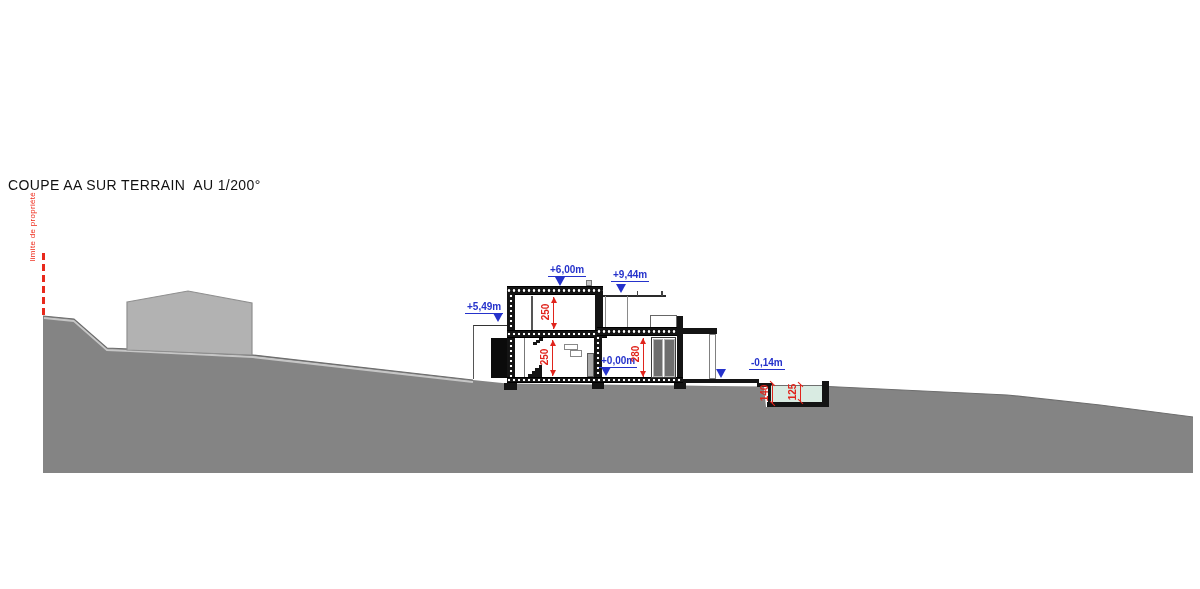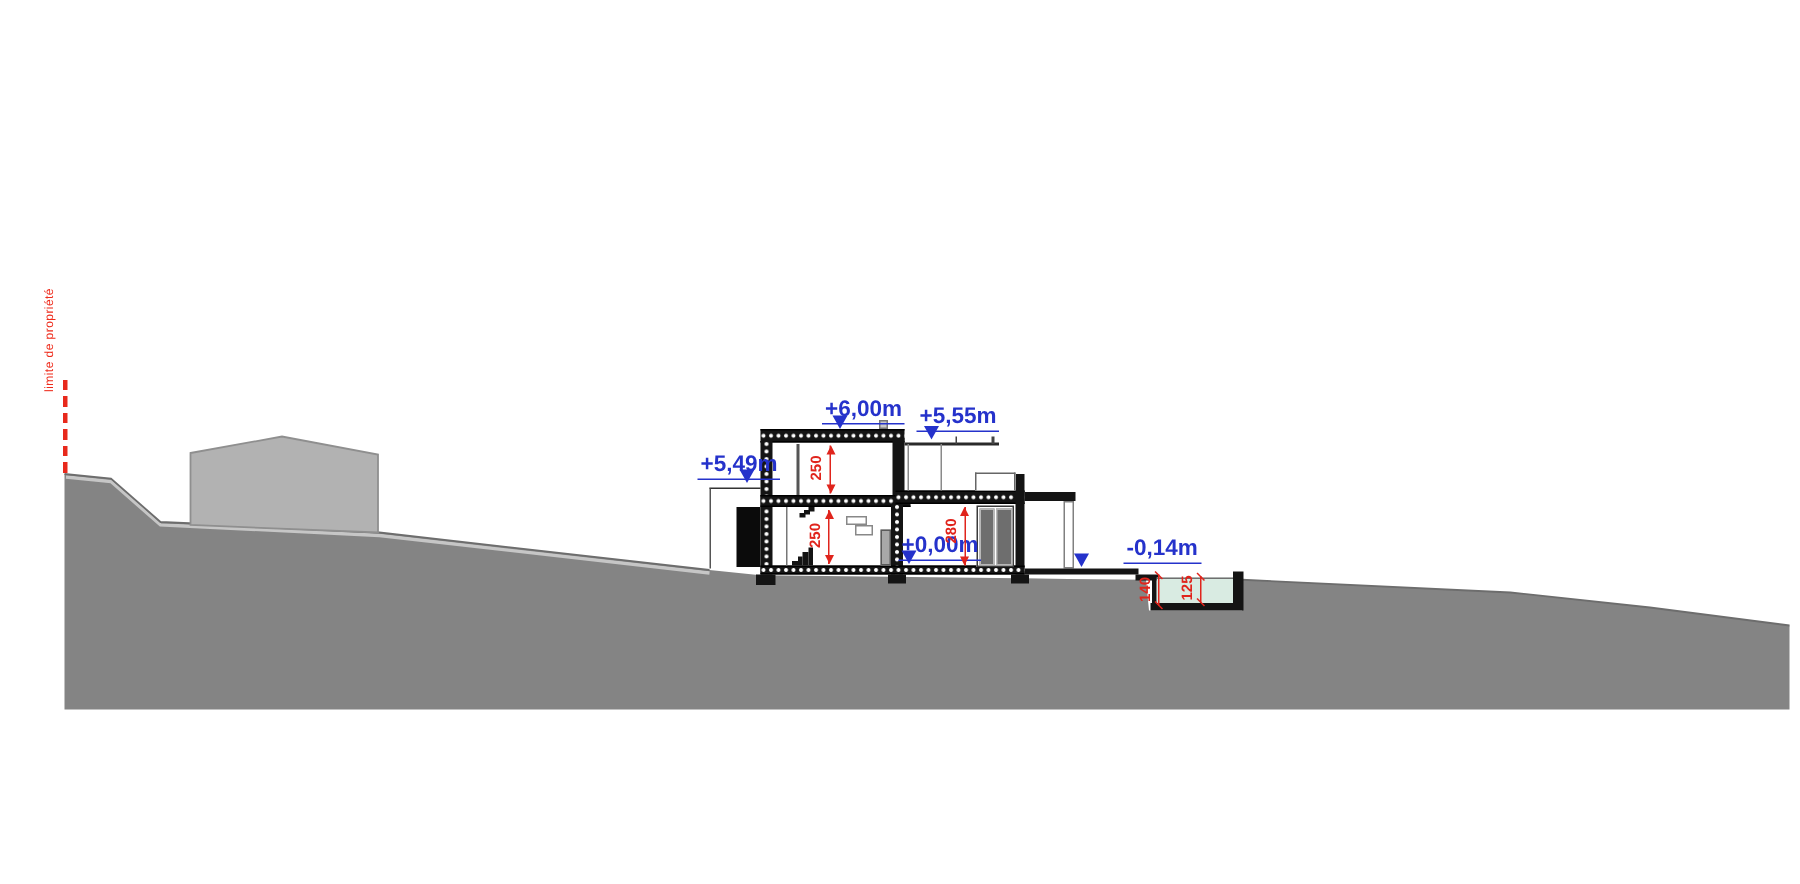--- a/index.html
+++ b/index.html
@@ -23,21 +23,21 @@
   .slab{position:absolute;background-color:#141414;
         background-image:radial-gradient(circle at 2px 50%, #fff 1px, rgba(0,0,0,0) 1.6px);
         background-size:5px 100%;border-top:1px solid #000;border-bottom:1px solid #000;}
   .wallv{position:absolute;background-color:#141414;
          background-image:radial-gradient(circle at 50% 2px, #fff 1px, rgba(0,0,0,0) 1.6px);
          background-size:100% 5px;}
   .solid{position:absolute;background:#141414;}
   .outline{position:absolute;background:#fff;}
 
   
-  .lvl{position:absolute;font-size:15px;font-weight:700;color:#2532cb;
+  .lvl{position:absolute;font-size:10px;font-weight:700;color:#2532cb;
        border-bottom:1.5px solid #2532cb;padding:0 2px 1px 2px;white-space:nowrap;}
   .tri-b{position:absolute;width:0;height:0;border-left:5.5px solid transparent;
          border-right:5.5px solid transparent;border-top:9px solid #2532cb;}
 
   
   .dline{position:absolute;width:1px;background:#e0241c;}
   .arr{position:absolute;width:0;height:0;border-left:3px solid transparent;border-right:3px solid transparent;}
   .arr.up{border-bottom:6px solid #e0241c;}
   .arr.down{border-top:6px solid #e0241c;}
   .tick{position:absolute;width:7px;height:1px;background:#e0241c;transform:rotate(45deg);}
@@ -50,20 +50,21 @@
 <div id="canvas">
 
   <svg width="1200" height="589">
     <polygon points="43,316 74,319 107,348 130,349 253,355 473,380 507,383.5 683,385.5 712,386 764,386.5 766,407 828,407 828,386.5 1007,395 1100,405 1193,417 1193,473 43,473" fill="#848484" stroke="none"></polygon>
     <polyline points="44,318 74,321 107,350 130,351 253,357 473,382" fill="none" stroke="#c6c6c6" stroke-width="2.2"></polyline>
     <polyline points="43,316 74,319 107,348 130,349 253,355 473,380" fill="none" stroke="#6d6d6d" stroke-width="1.2"></polyline>
     <polyline points="828,386.5 1007,395 1100,405 1193,417" fill="none" stroke="#6d6d6d" stroke-width="1.2"></polyline>
     <polygon points="127,302 188,291 252,303 252,355 127,350" fill="#b2b2b2" stroke="#8f8f8f" stroke-width="1.2"></polygon>
   </svg>
 
+  <div class="title">COUPE AA SUR TERRAIN  AU 1/200°</div>
 
   <div class="prop-label">limite de propriété</div>
   <div class="prop-dash"></div>
 
   <div class="outline" style="left:473px;top:325px;width:34px;height:54px;border-left:1.2px solid #555;border-top:1.5px solid #333;"></div>
   <div class="solid" style="left:491px;top:338px;width:16px;height:40px;background:#0b0b0b;"></div>
 
   <div class="slab" style="left:507px;top:286px;width:96px;height:8.5px;"></div>
   <div class="abs" style="left:586px;top:280px;width:6px;height:6px;background:#c9c9c9;border:1px solid #777;"></div>
   <div class="wallv" style="left:507px;top:294px;width:8px;height:89px;"></div>
@@ -109,21 +110,21 @@
   <div class="outline" style="left:570px;top:350px;width:12px;height:7px;border:1px solid #888;"></div>
   <div class="abs" style="left:587px;top:353px;width:7px;height:24px;background:#a8a8a8;border:1px solid #5a5a5a;"></div>
 
   <div class="outline" style="left:651px;top:337px;width:25px;height:41px;border:1px solid #3a3a3a;"></div>
   <div class="abs" style="left:652.5px;top:338.5px;width:10.5px;height:38px;background:#6e6e6e;border:1px solid #b8b8b8;"></div>
   <div class="abs" style="left:664px;top:338.5px;width:10.5px;height:38px;background:#6e6e6e;border:1px solid #b8b8b8;"></div>
 
   <div class="lvl" style="left:548px;top:264px;">+6,00m</div>
   <div class="tri-b" style="left:554.5px;top:277px;"></div>
 
-  <div class="lvl" style="left:611px;top:269px;">+5,55m</div>
+  <div class="lvl" style="left:611px;top:269px;">+9,44m</div>
   <div class="tri-b" style="left:615.5px;top:284px;"></div>
 
   <div class="lvl" style="left:465px;top:301px;">+5,49m</div>
   <div class="tri-b" style="left:493px;top:313px;"></div>
 
   <div class="lvl" style="left:599px;top:355px;">+0,00m</div>
   <div class="tri-b" style="left:601px;top:367px;"></div>
 
   <div class="lvl" style="left:749px;top:357px;">-0,14m</div>
   <div class="tri-b" style="left:716px;top:369px;"></div>

